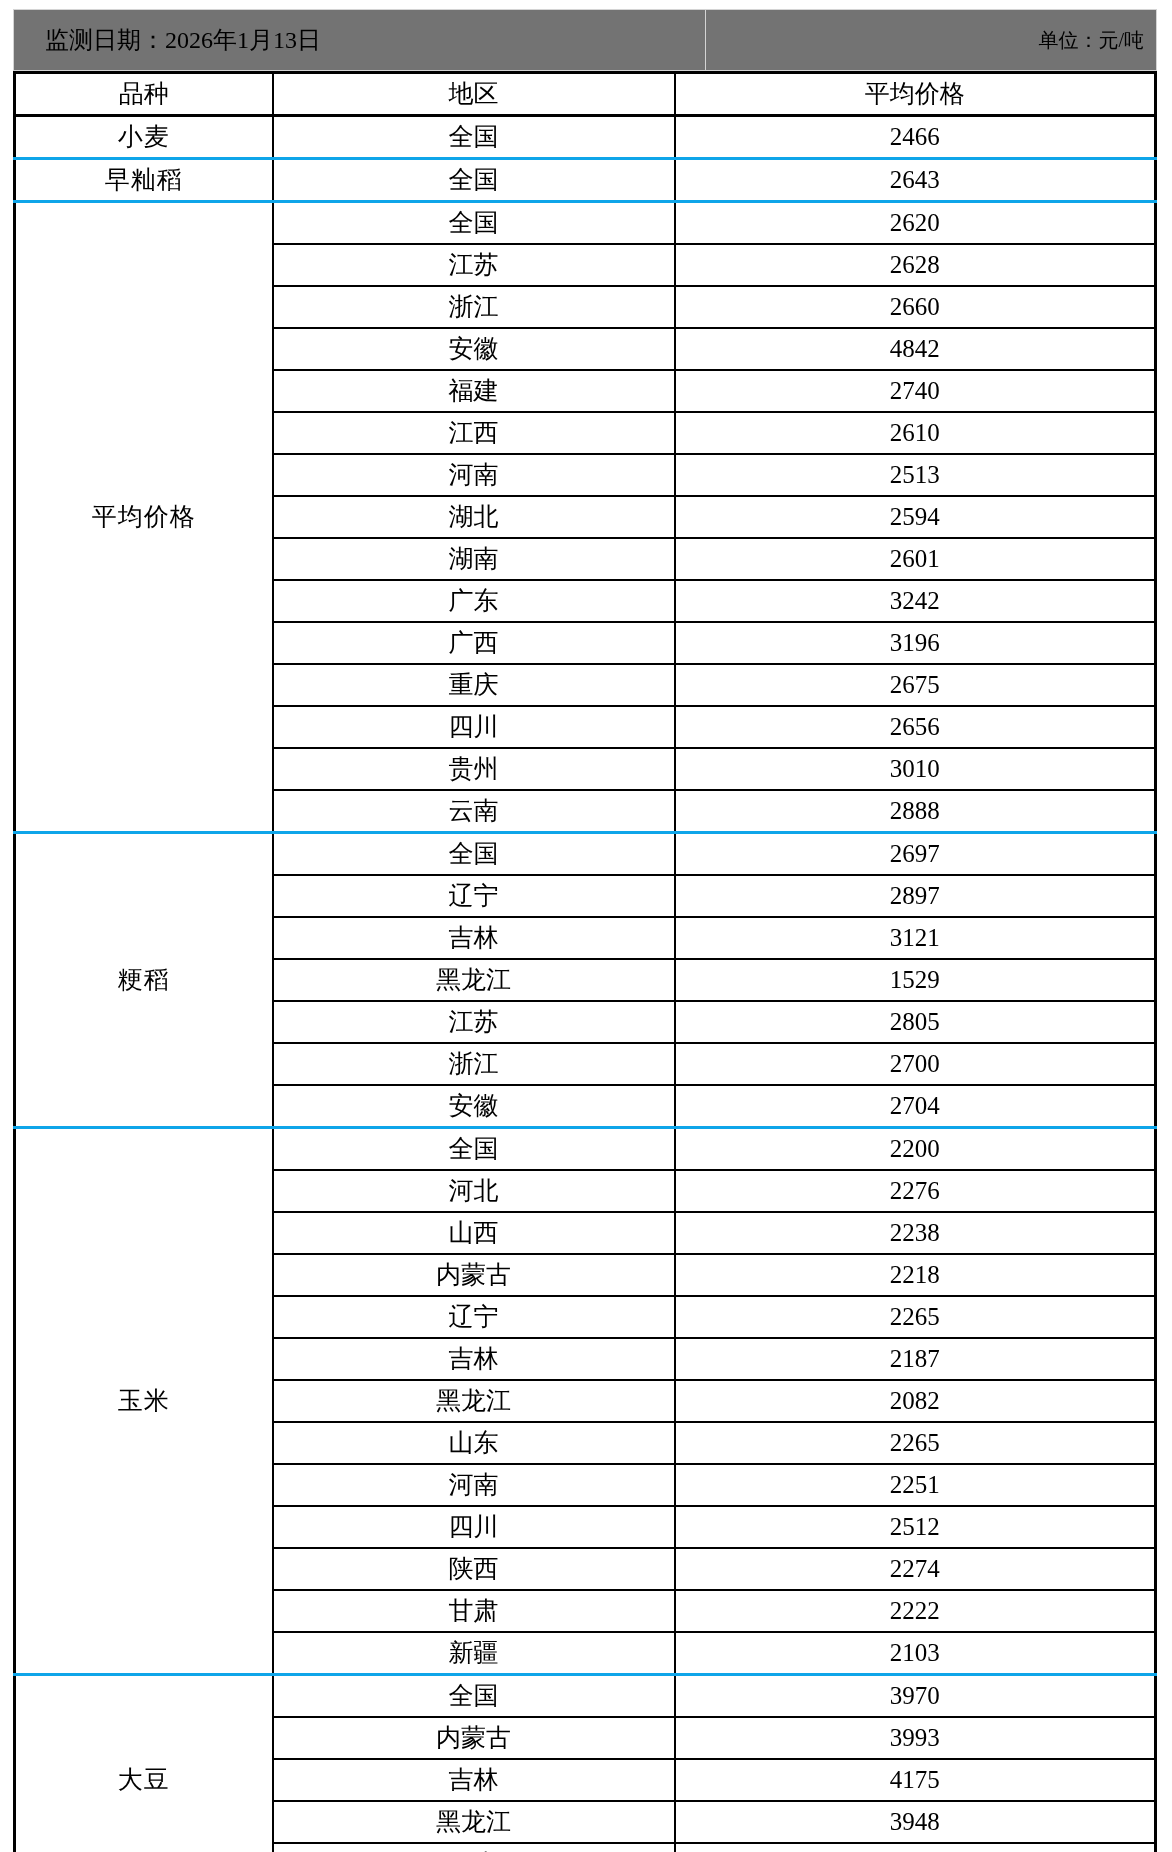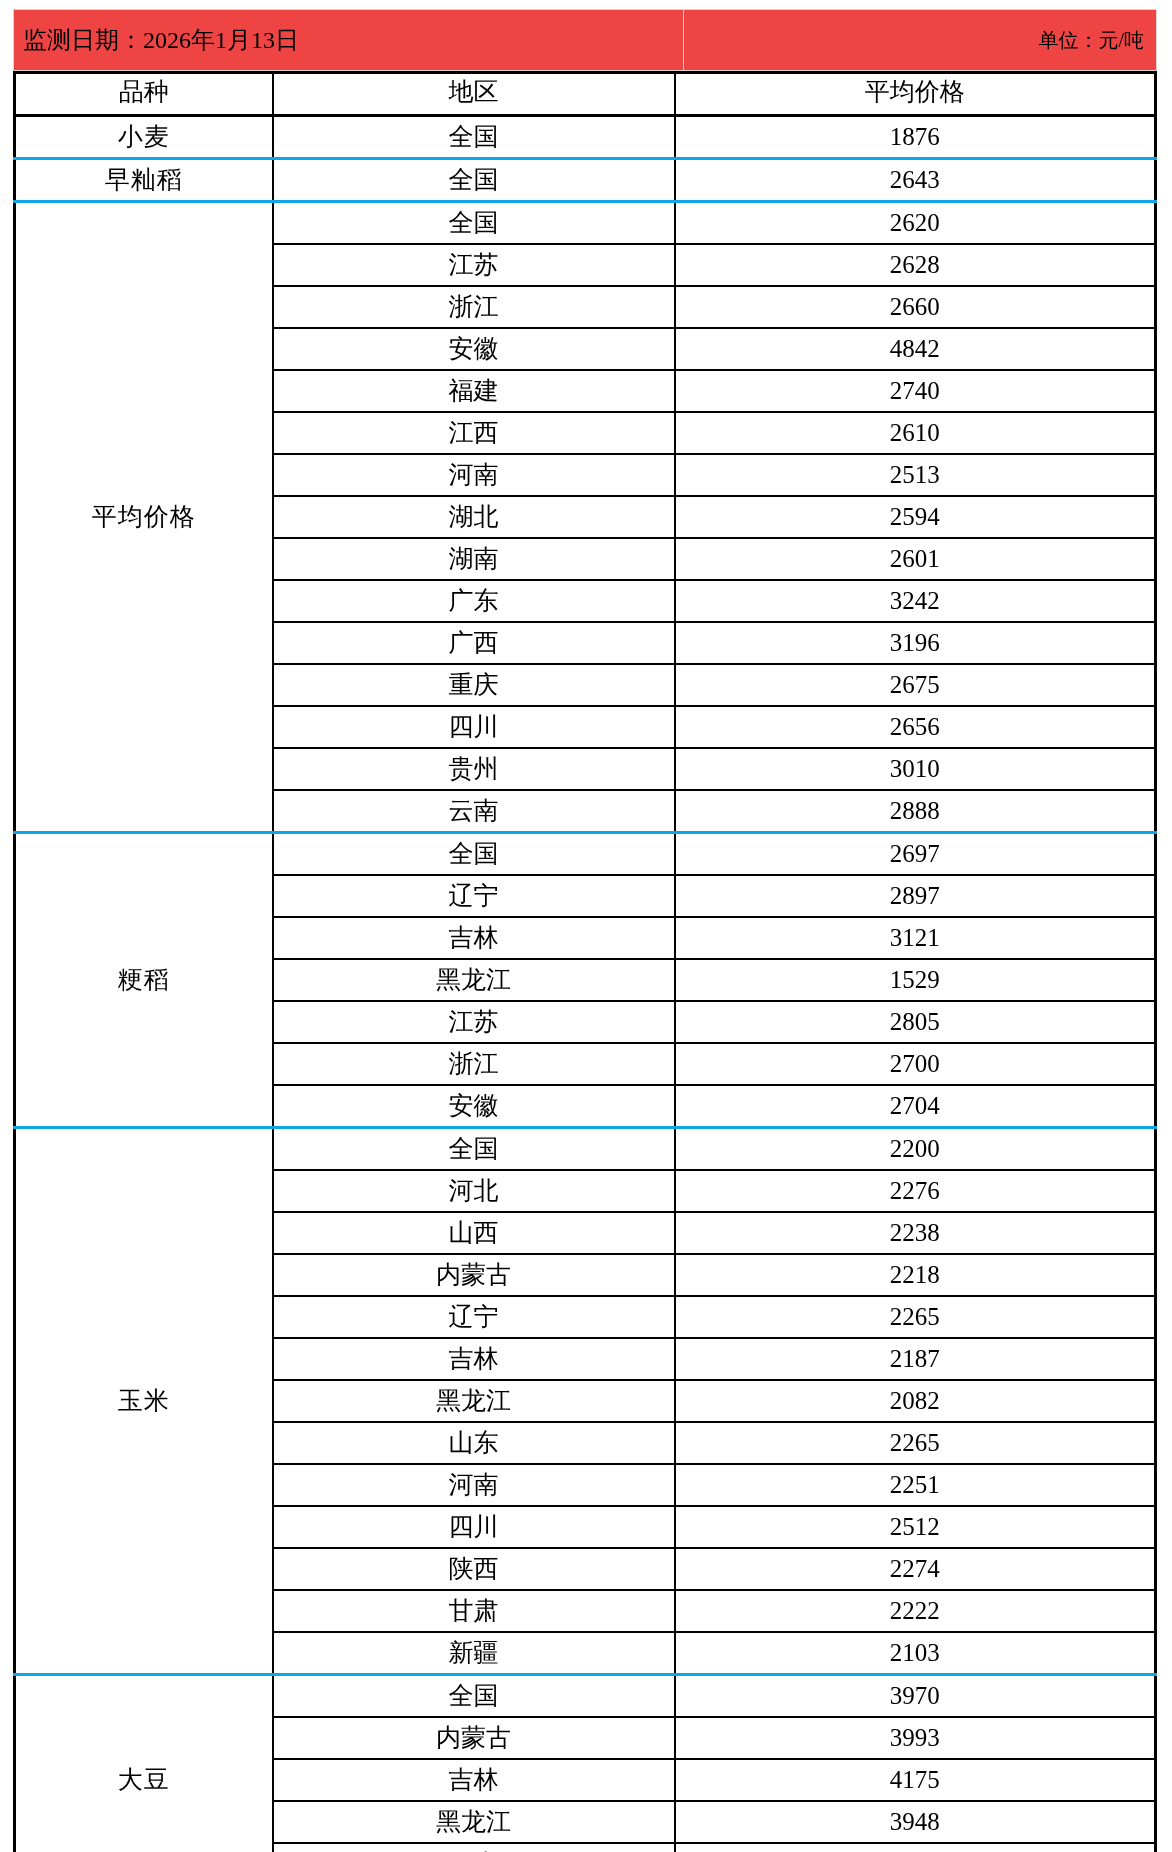--- a/index.html
+++ b/index.html
@@ -16,21 +16,22 @@
   }
   .title-band {
     position: absolute;
     left: 13px;
     top: 9px;
     width: 1144px;
     height: 62px;
     border: 1px solid #d4d4d4;
     box-sizing: border-box;
     display: flex;
-    background: #ef4444;
+    background: #737373;
+    padding-left: 22px;
   }
   .title-left {
     flex: 0 0 660px;
     border-right: 1px solid #d4d4d4;
     display: flex;
     align-items: center;
     padding-left: 9px;
     font-size: 24px;
     white-space: nowrap;
   }
@@ -61,21 +62,21 @@
     border: 2px solid #000000;
     text-align: center;
     vertical-align: middle;
     font-size: 25px;
     font-weight: normal;
     padding: 0;
     height: 40px;
     line-height: 1.1;
     overflow: hidden;
   }
-  .price-table thead tr { height: 42px; font-family: Liberation Mono, monospace; }
+  .price-table thead tr { height: 42px; }
   .price-table thead th { border-bottom: 3px solid #000000; }
   tr.section-start td { border-top: 3px solid #0ea5e9; }
   td.bold { font-weight: normal; }
   td.variety-cell { letter-spacing: 1px; }
 </style>
 </head>
 <body>
 
 <div class="title-band">
   <div class="title-left">监测日期：2026年1月13日</div>
@@ -92,21 +93,21 @@
     <tr>
       <th>品种</th>
       <th>地区</th>
       <th>平均价格</th>
     </tr>
   </thead>
   <tbody id="table-body">
       <tr class="section-start">
         <td rowspan="1" class="variety-cell">小麦</td>
         <td class="bold">全国</td>
-        <td class="bold">1876</td>
+        <td class="bold">2466</td>
       </tr>
       <tr class="section-start">
         <td rowspan="1" class="variety-cell">早籼稻</td>
         <td class="bold">全国</td>
         <td class="bold">2643</td>
       </tr>
       <tr class="section-start">
         <td rowspan="15" class="variety-cell">平均价格</td>
         <td class="bold">全国</td>
         <td class="bold">2620</td>

